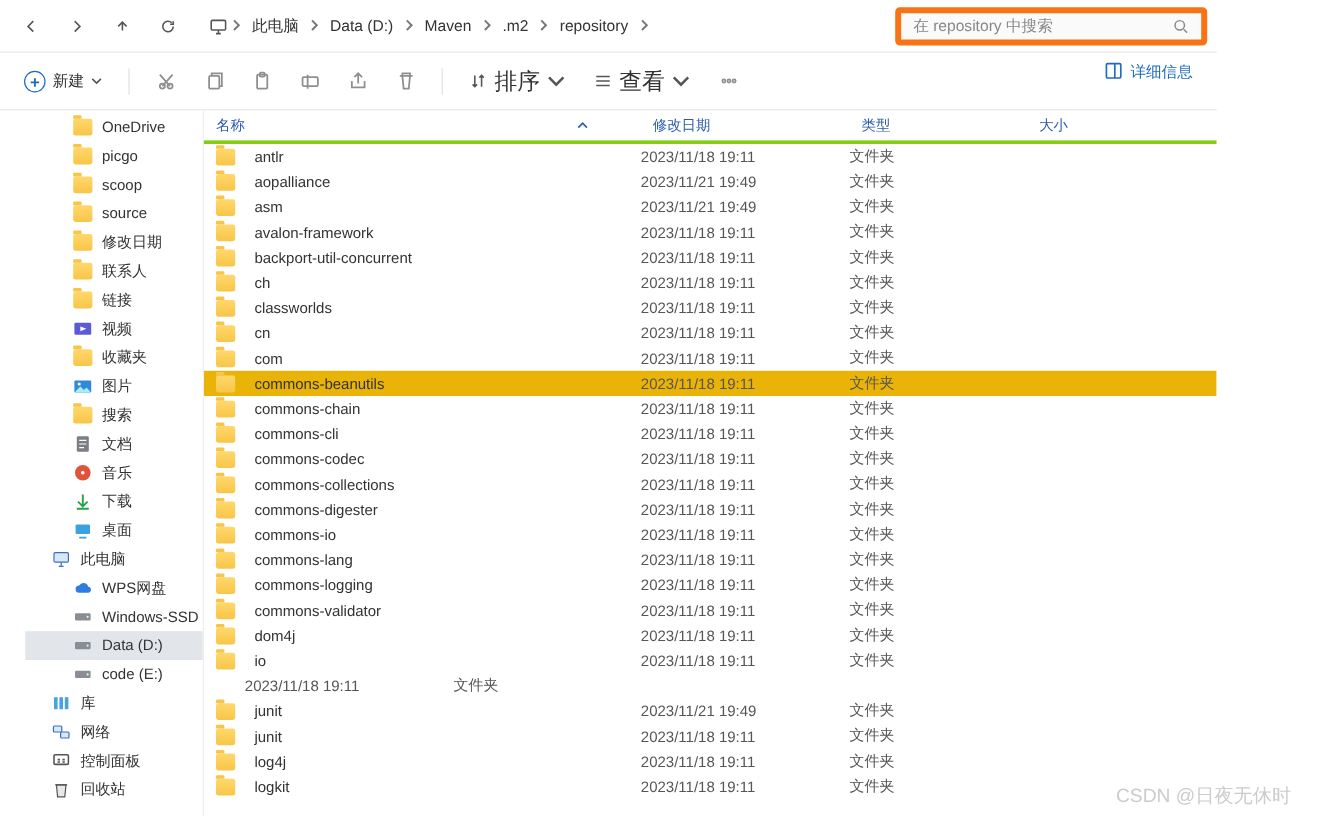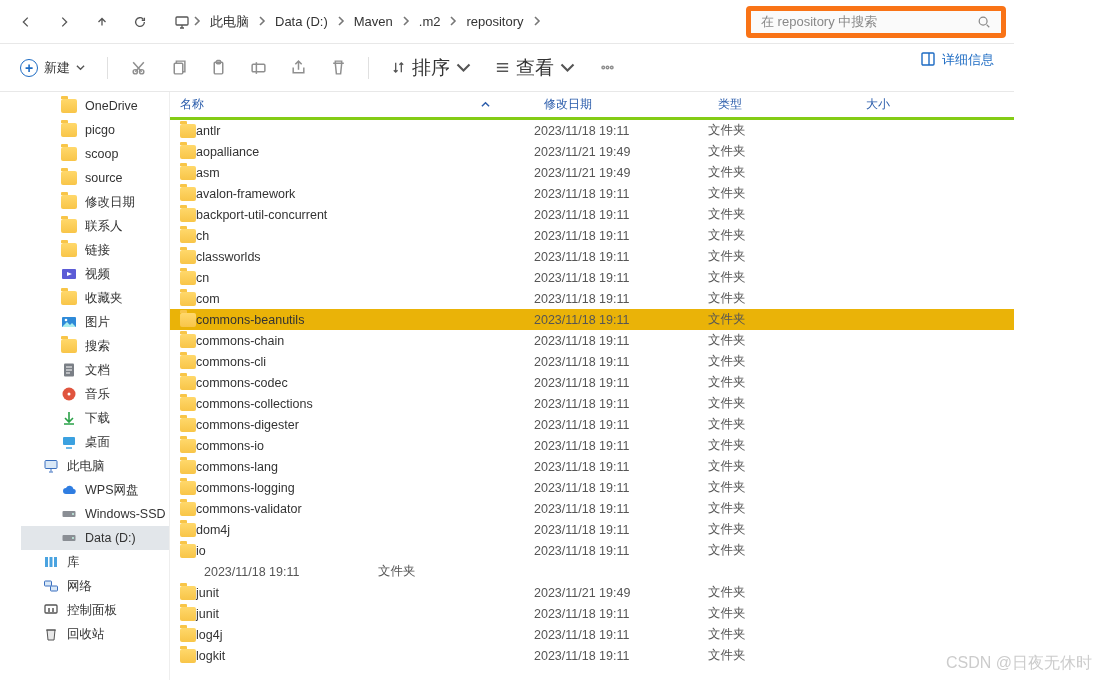--- a/index.html
+++ b/index.html
@@ -35,24 +35,24 @@
   .main { flex:1; display:flex; flex-direction:column; overflow:hidden; }
   .cols { display:flex; align-items:center; height:28px; border-bottom:3px solid #84cc16; color:#2a5cab; font-size:12px; }
   .cols .c { padding:0 10px; display:flex; align-items:center; gap:4px; }
   .c-name { flex:0 0 330px; padding-left:10px; }
   .c-date { flex:0 0 174px;margin-left:34px; }
   .c-type { flex:0 0 148px; }
   .c-size { flex:0 0 100px; }
   .rows { flex:1; overflow-y:auto; }
   .row { display:flex; align-items:center; height:21px; font-size:12.5px; }
   .row.sel { background:#eab308; }
-  .row .c-name { display:flex; align-items:flex-end; gap:0; padding-left:10px; }
+  .row .c-name { display:flex; align-items:flex-end; gap:16px; padding-left:10px; }
   .row .c-date { color:#555; }
   .row .c-type { color:#555; }
-  .watermark { position:absolute; right:12px; bottom:6px; color:#ccc; font-size:16px; pointer-events:none; }
+  .watermark { position:absolute; right:28px; bottom:6px; color:#ccc; font-size:16px; pointer-events:none; }
   .sorticon svg{ width:9px; height:9px; stroke:#2a5cab; fill:none; stroke-width:1.6;}
   ::-webkit-scrollbar { width:10px; }
   ::-webkit-scrollbar-thumb { background:#ccc; border-radius:5px; }
 </style>
 </head>
 <body>
 
 <div class="window">
 
   <div class="topbar">
@@ -328,20 +328,29 @@
         </div>
         <div class="sitem sel">
           <span class="micon">
             <svg viewBox="0 0 16 16" fill="#8a8e94">
               <rect x="1.5" y="5" width="13" height="6" rx="1"></rect>
               <circle cx="12" cy="8" r="0.9" fill="#cfe"></circle>
             </svg>
           </span>
           <span>Data (D:)</span>
         </div>
+        <div class="sitem">
+          <span class="micon">
+            <svg viewBox="0 0 16 16" fill="#8a8e94">
+              <rect x="1.5" y="5" width="13" height="6" rx="1"></rect>
+              <circle cx="12" cy="8" r="0.9" fill="#cfe"></circle>
+            </svg>
+          </span>
+          <span>code (E:)</span>
+        </div>
         <div class="sitem lv1">
           <span class="micon">
             <svg viewBox="0 0 16 16" fill="#4aa3e0">
               <rect x="2" y="3" width="3" height="10"></rect>
               <rect x="6.5" y="3" width="3" height="10"></rect>
               <rect x="11" y="3" width="3" height="10"></rect>
             </svg>
           </span>
           <span>库</span>
         </div>

